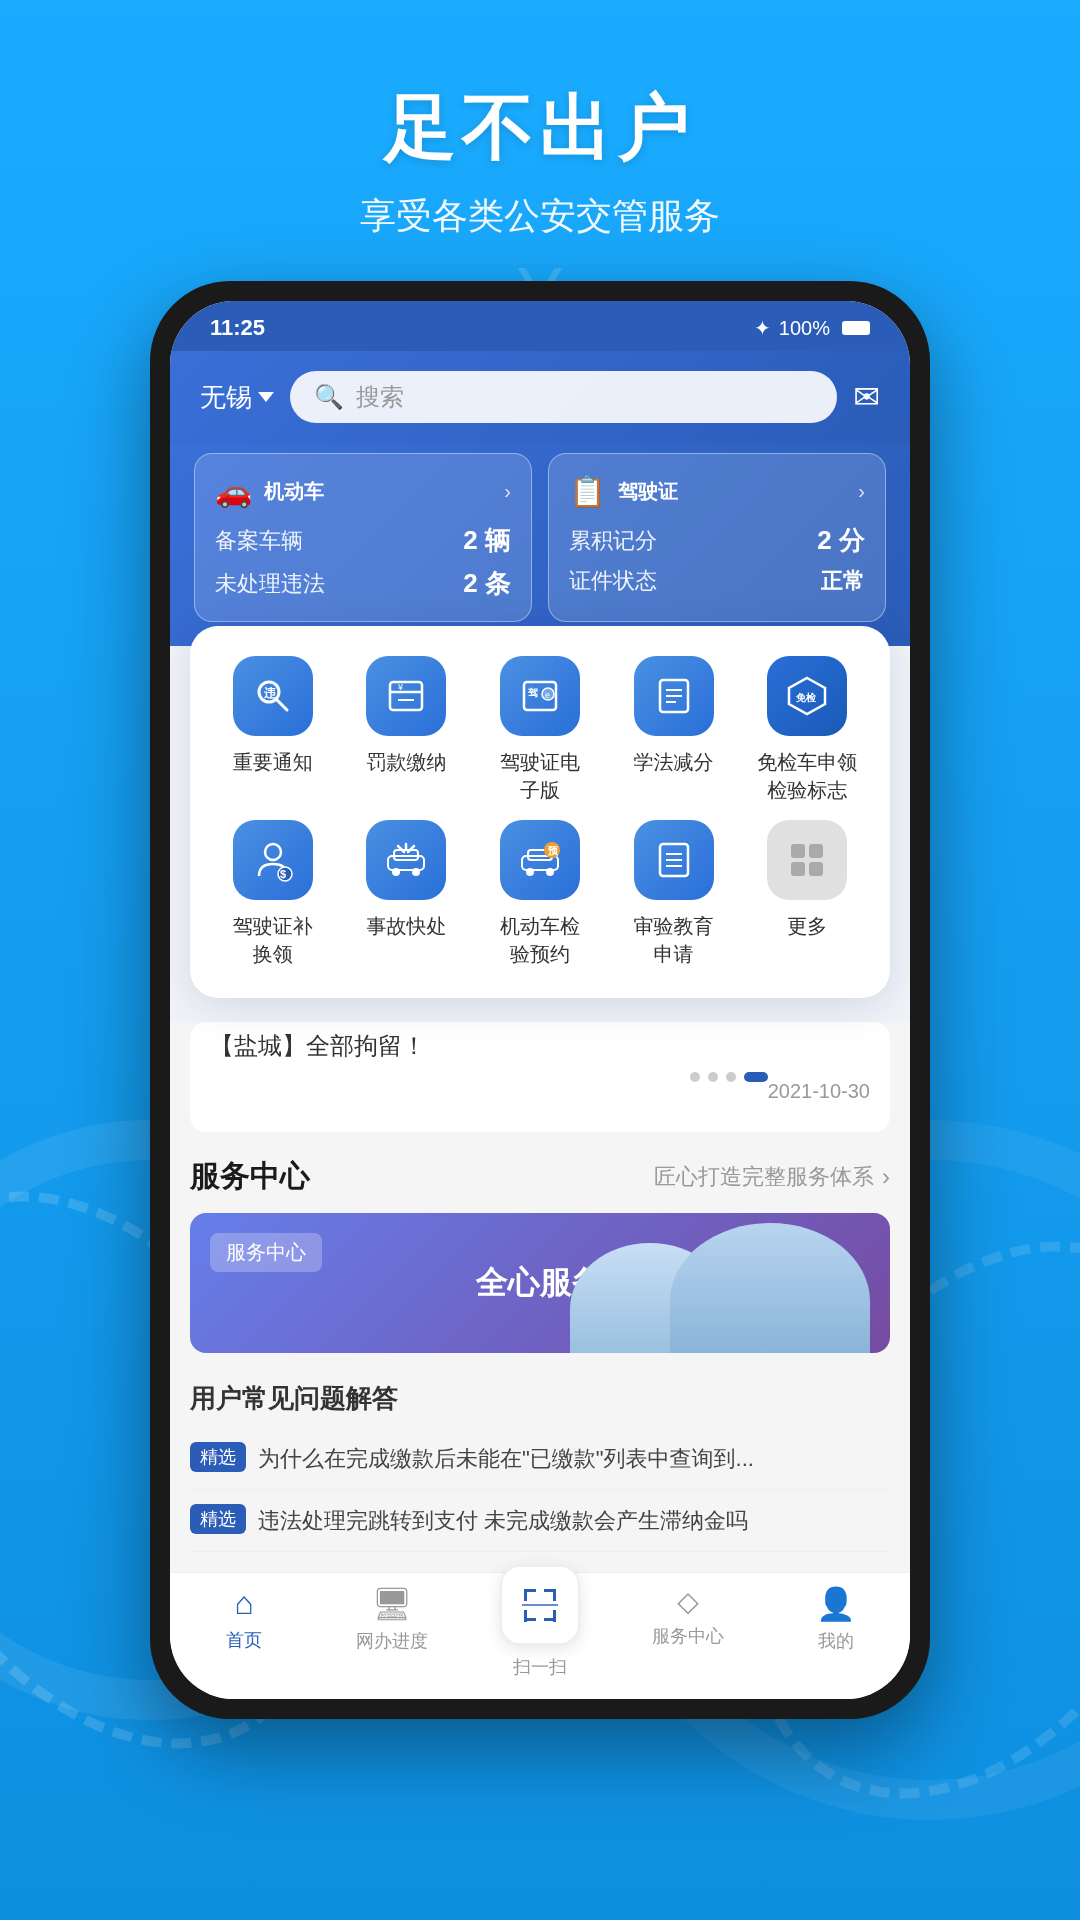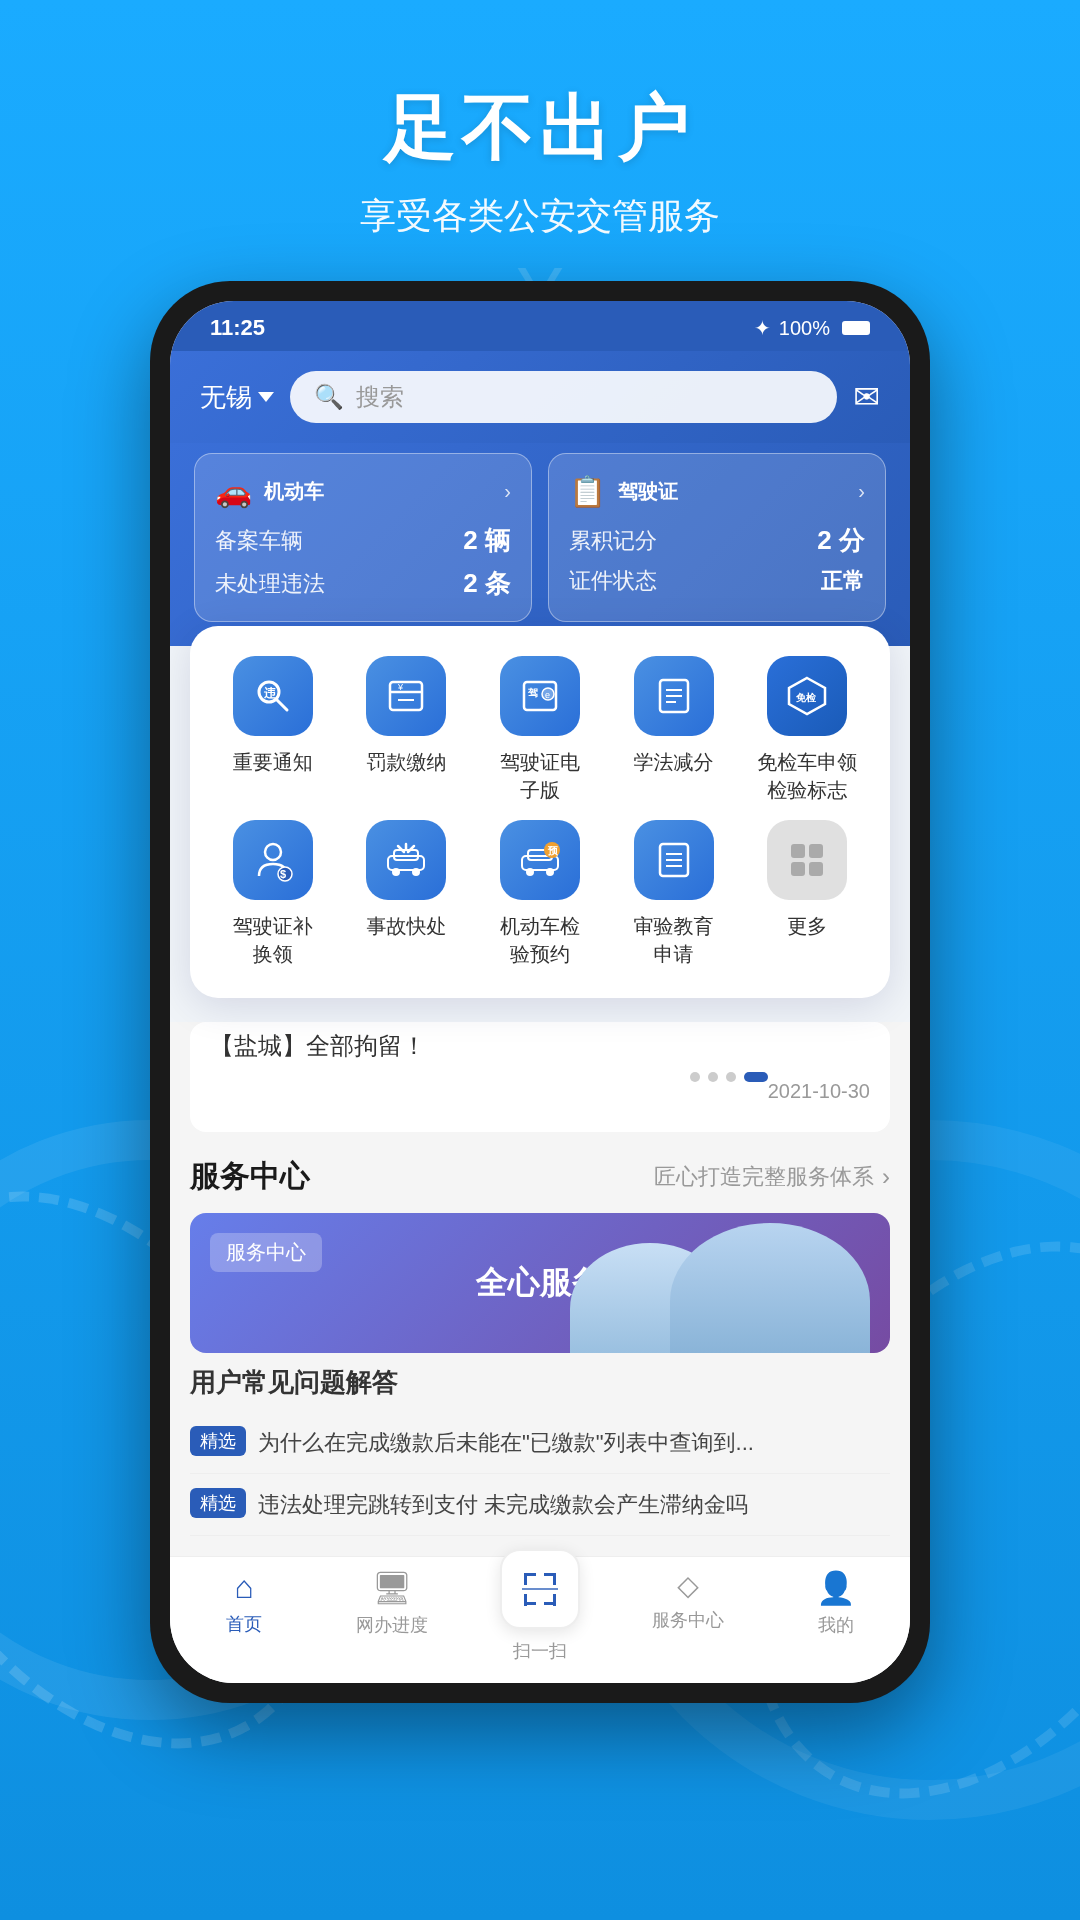--- a/index.html
+++ b/index.html
@@ -365,21 +365,21 @@
     .person-silhouette2 {
       position: absolute;
       right: 160px;
       bottom: 0;
       width: 160px;
       height: 110px;
       background: linear-gradient(180deg, #c8dff5 0%, #9ac0e0 100%);
       border-radius: 50% 50% 0 0 / 60% 60% 0 0;
     }
 
-    .faq-title { font-size: 26px; color: #333; font-weight: 600; margin: 12px 0 12px; }
+    .faq-title { font-size: 26px; color: #333; font-weight: 600; margin: 28px 0 12px; }
 
     .faq-item {
       display: flex;
       align-items: flex-start;
       gap: 12px;
       padding: 14px 0;
       border-bottom: 1px solid #eee;
     }
     .faq-badge {
       background: #2a5cb8;

